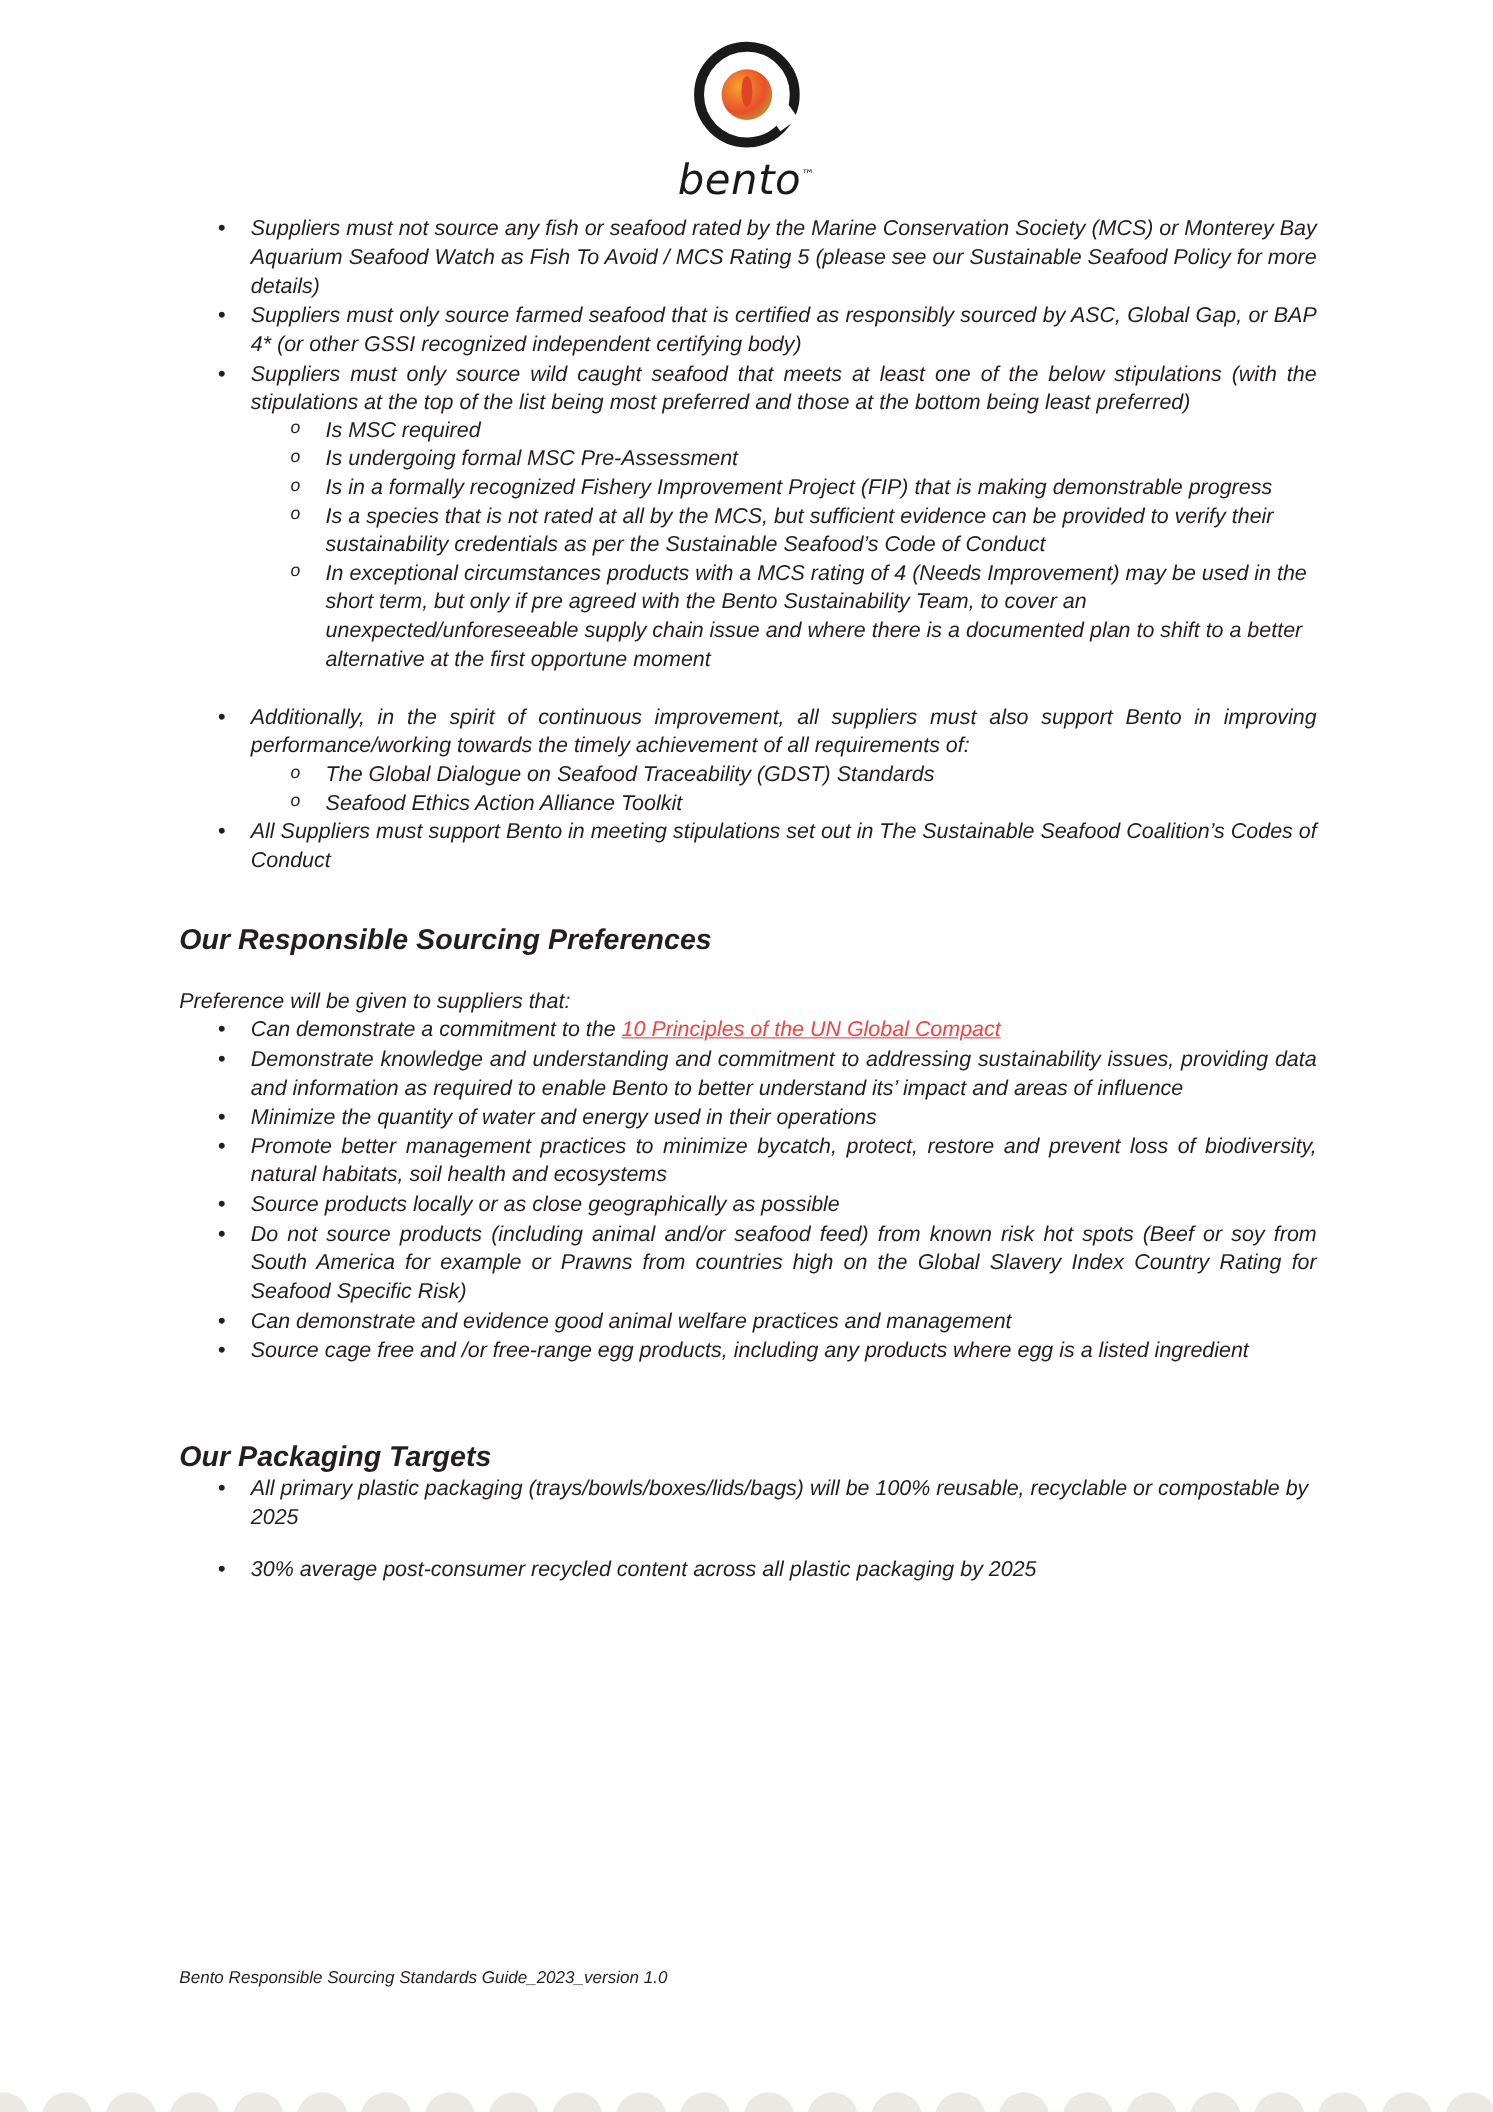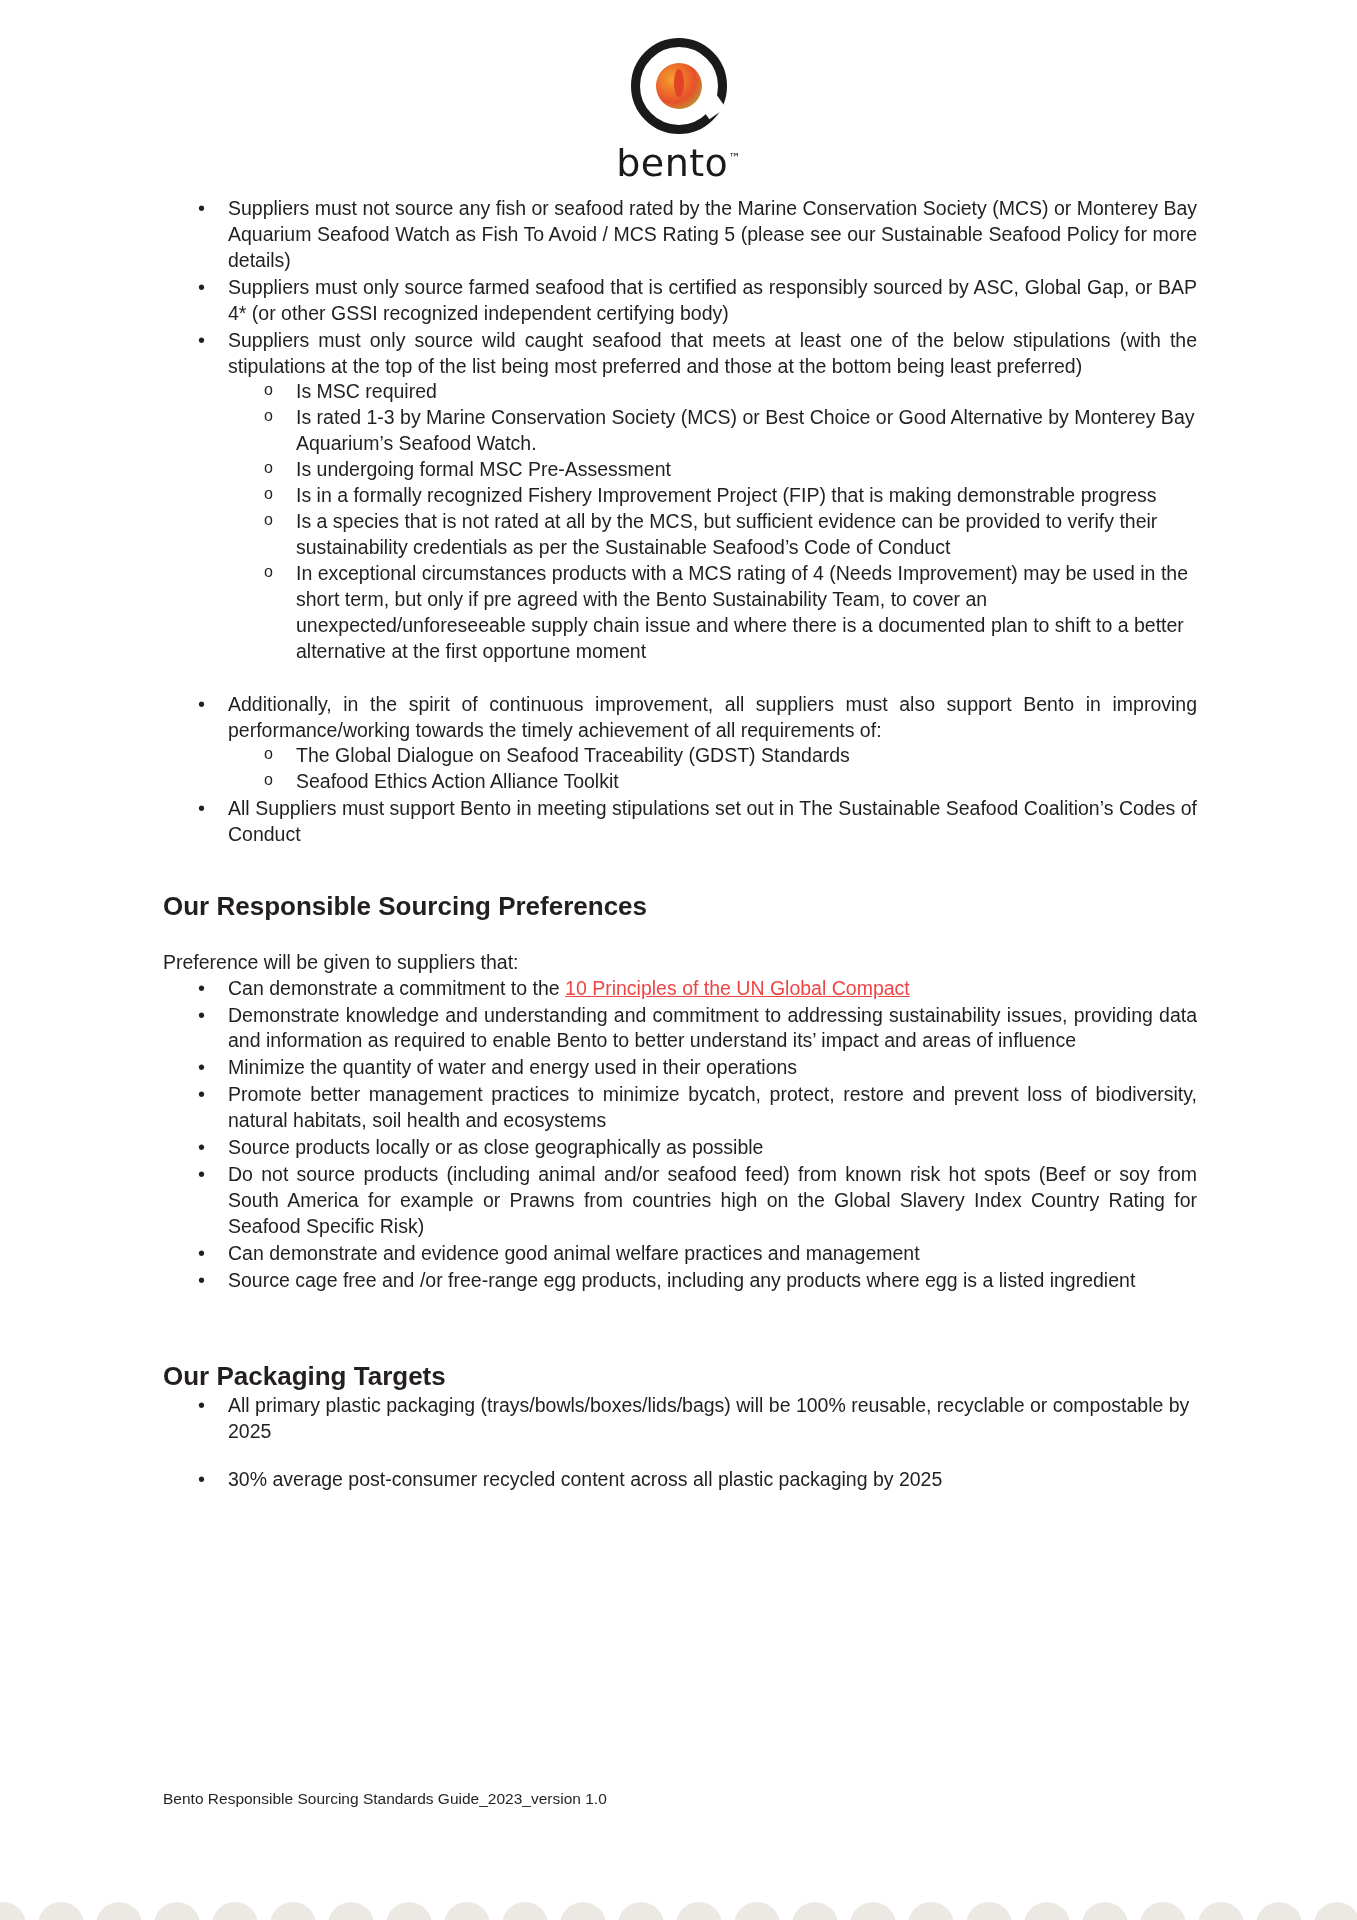--- a/index.html
+++ b/index.html
@@ -15,20 +15,21 @@
     color: #231f20;
     overflow: hidden;
   }
 
   .page {
     position: relative;
     width: 1302px;
     height: 1920px;
     box-sizing: border-box;
     padding: 0;
+    font-style: italic;
   }
 
   
   .logo-wrap {
     position: absolute;
     top: 38px;
     left: 0;
     width: 1357px;
     display: flex;
     flex-direction: column;
@@ -204,21 +205,20 @@
       <li>
         <span>Suppliers must not source any fish or seafood rated by the Marine Conservation Society (MCS) or Monterey Bay Aquarium Seafood Watch as Fish To Avoid / MCS Rating 5 (please see our Sustainable Seafood Policy for more details)</span>
       </li>
       <li>
         <span>Suppliers must only source farmed seafood that is certified as responsibly sourced by ASC, Global Gap, or BAP 4* (or other GSSI recognized independent certifying body)</span>
       </li>
       <li>
         <span>Suppliers must only source wild caught seafood that meets at least one of the below stipulations (with the stipulations at the top of the list being most preferred and those at the bottom being least preferred)</span>
         <ul class="lvl2">
           <li>Is MSC required</li>
-          <li>Is rated 1-3 by Marine Conservation Society (MCS) or Best Choice or Good Alternative by Monterey Bay Aquarium’s Seafood Watch.</li>
           <li>Is undergoing formal MSC Pre-Assessment</li>
           <li>Is in a formally recognized Fishery Improvement Project (FIP) that is making demonstrable progress</li>
           <li>Is a species that is not rated at all by the MCS, but sufficient evidence can be provided to verify their sustainability credentials as per the Sustainable Seafood’s Code of Conduct</li>
           <li>In exceptional circumstances products with a MCS rating of 4 (Needs Improvement) may be used in the short term, but only if pre agreed with the Bento Sustainability Team, to cover an unexpected/unforeseeable supply chain issue and where there is a documented plan to shift to a better alternative at the first opportune moment</li>
         </ul>
       </li>
     </ul>
 
     <div class="gap-md"></div>
 

